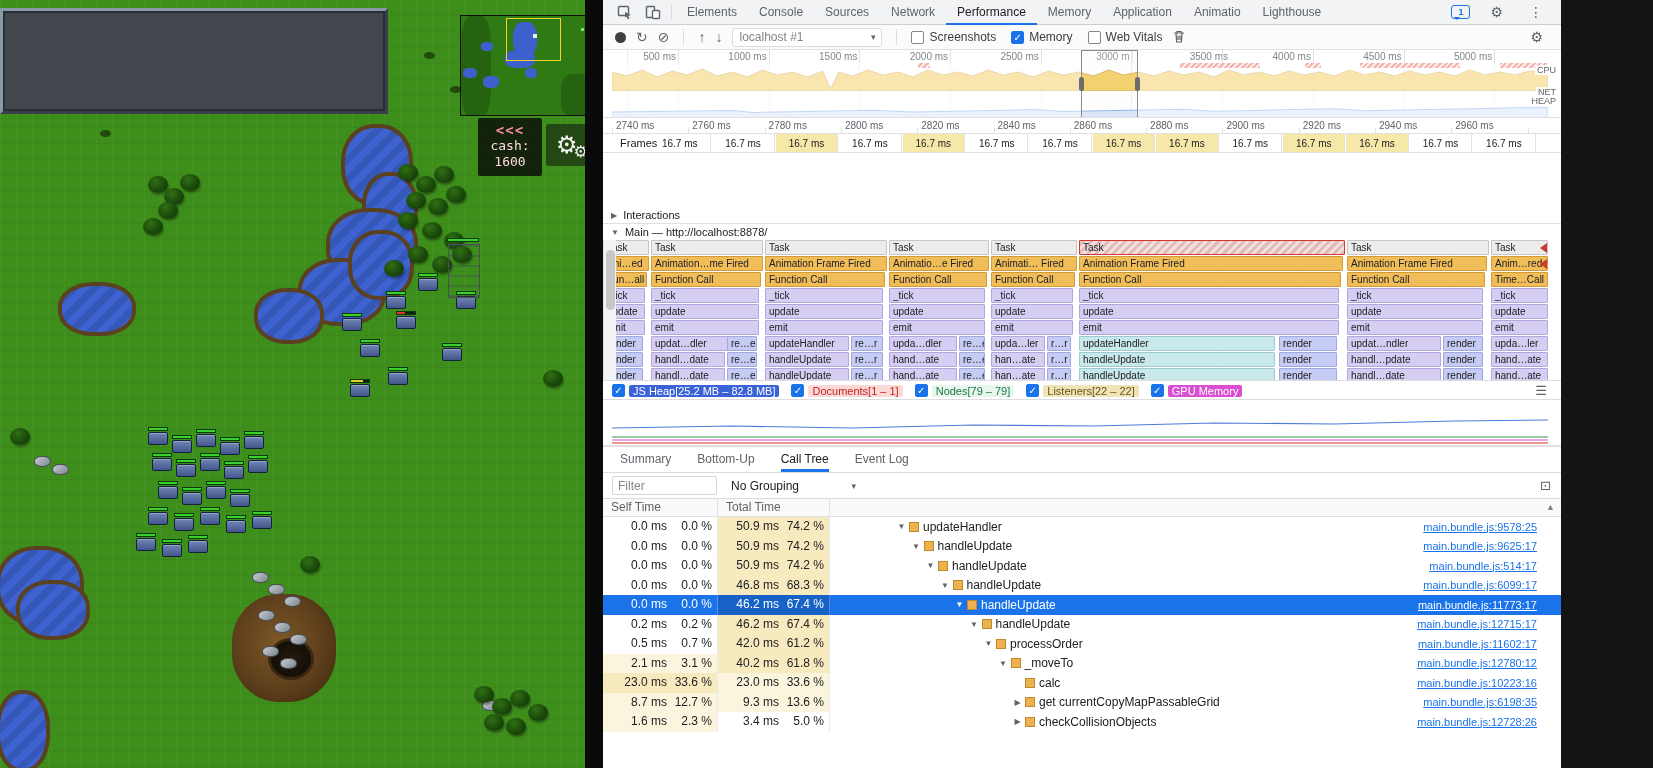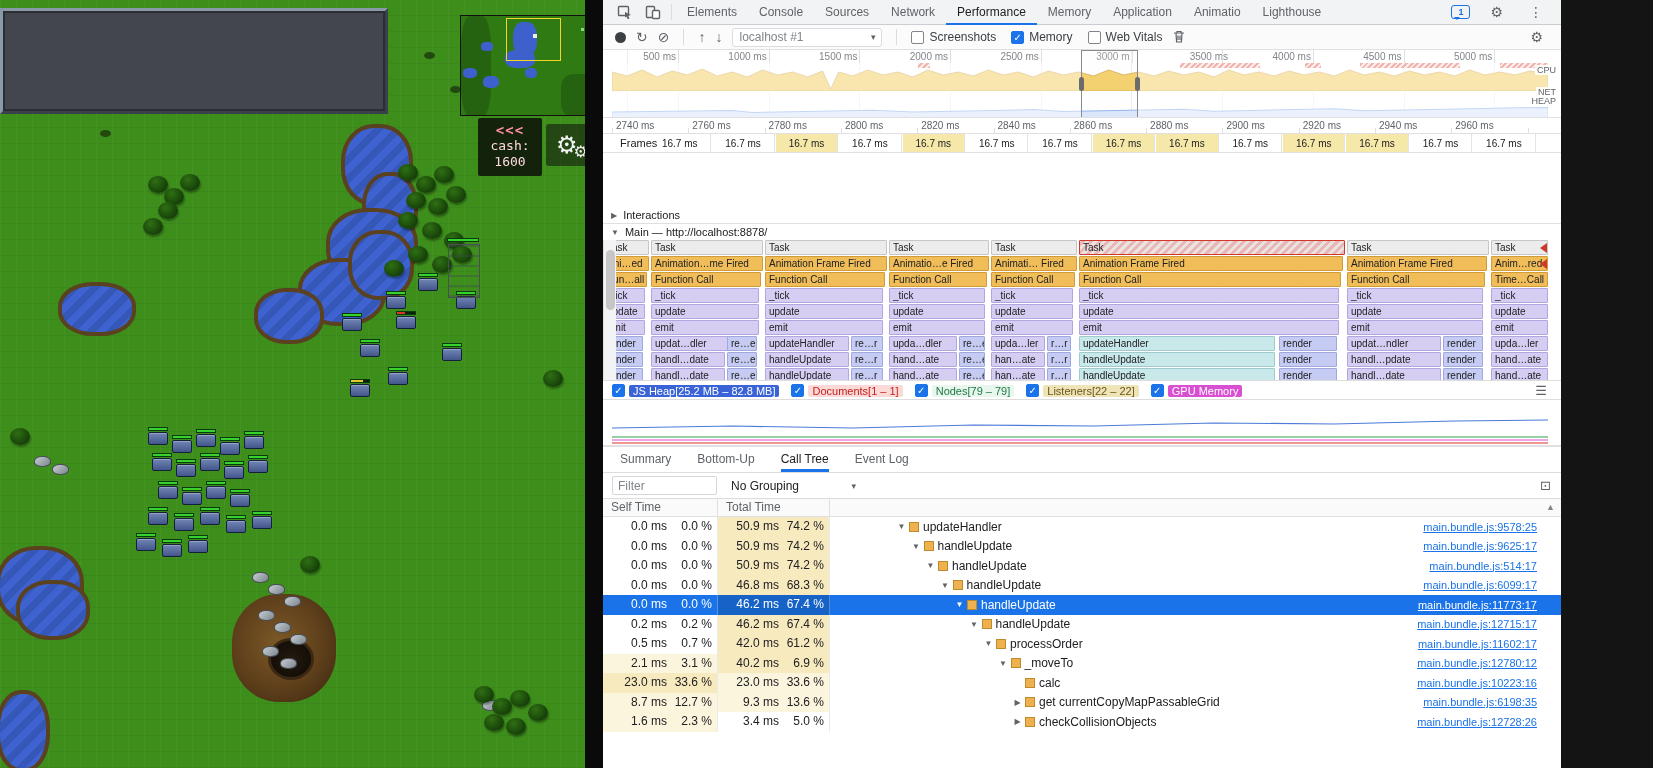--- a/index.html
+++ b/index.html
@@ -887,21 +887,21 @@
             <span class="flink">main.bundle.js:11602:17</span>
           </div>
         </div>
         <div class="trow">
           <div class="cell c-self h1">
             <span class="ms">2.1 ms</span>
             <span class="pct">3.1 %</span>
           </div>
           <div class="cell c-total h2">
             <span class="ms">40.2 ms</span>
-            <span class="pct">6.9 %</span>
+            <span class="pct">61.8 %</span>
           </div>
           <div class="cell c-act">
             <span class="tarrow" style="margin-left: 167.5px;">▼</span>
             <span class="ticon"></span>
             <span class="fname">_moveTo</span>
             <span class="flink">main.bundle.js:12780:12</span>
           </div>
         </div>
         <div class="trow">
           <div class="cell c-self h2">

